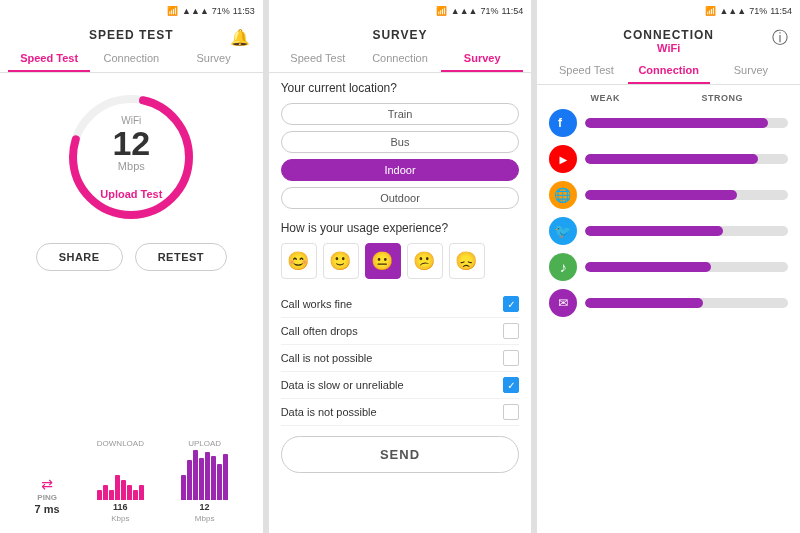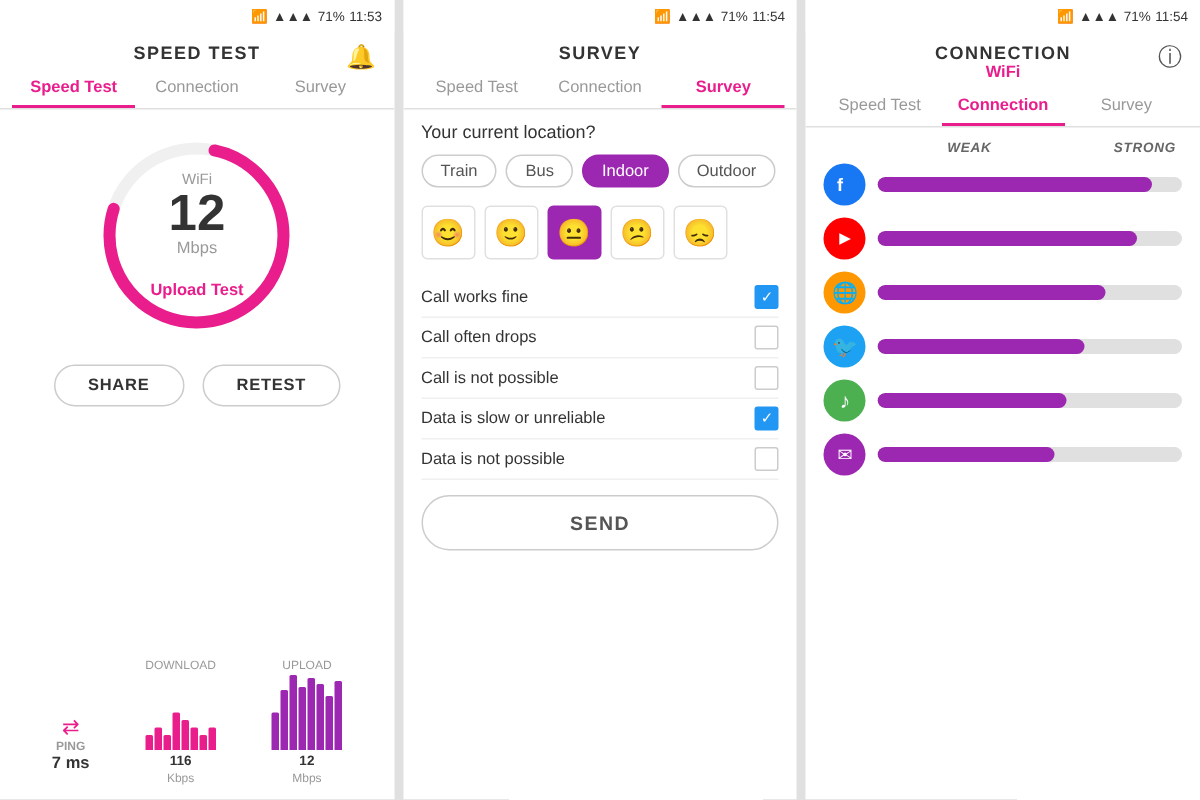--- a/index.html
+++ b/index.html
@@ -172,20 +172,21 @@
       font-size: 12px;
       color: #333;
       margin-bottom: 8px;
       font-weight: 500;
     }
     .location-options {
       display: flex;
       gap: 6px;
       margin-bottom: 12px;
       flex-wrap: wrap;
+      flex-direction: column;
     }
     .loc-btn {
       border: 1px solid #ccc;
       border-radius: 16px;
       padding: 4px 12px;
       font-size: 11px;
       color: #555;
       cursor: pointer;
       background: #fff;
     }
@@ -268,24 +269,23 @@
       padding: 8px 12px;
       overflow: hidden;
     }
     .connection-subtitle {
       font-size: 11px;
       color: #666;
       margin-bottom: 10px;
     }
     .strength-header {
       display: flex;
-      justify-content: flex-end;
+      justify-content: center;
       padding-right: 4px;
       margin-bottom: 6px;
-      font-style: italic;
     }
     .strength-labels {
       display: flex;
       width: 65%;
       justify-content: space-between;
       font-size: 9px;
       font-weight: bold;
       color: #666;
       letter-spacing: 0.5px;
     }
@@ -423,20 +423,21 @@
     <div class="tab active">Survey</div>
   </div>
   <div class="survey-content">
     <div class="survey-question">Your current location?</div>
     <div class="location-options">
       <button class="loc-btn">Train</button>
       <button class="loc-btn">Bus</button>
       <button class="loc-btn selected">Indoor</button>
       <button class="loc-btn">Outdoor</button>
     </div>
+    <div class="usage-question">How is your usage experience?</div>
     <div class="emoji-row">
       <div class="emoji-btn">😊</div>
       <div class="emoji-btn">🙂</div>
       <div class="emoji-btn selected">😐</div>
       <div class="emoji-btn">😕</div>
       <div class="emoji-btn">😞</div>
     </div>
     <div class="checklist">
       <div class="check-item">
         <span>Call works fine</span>

